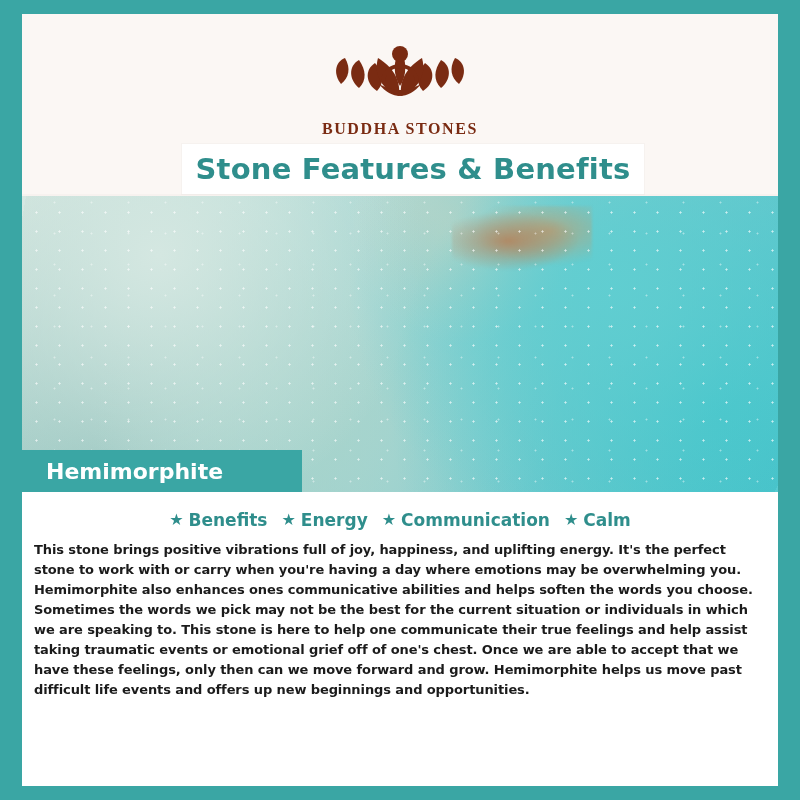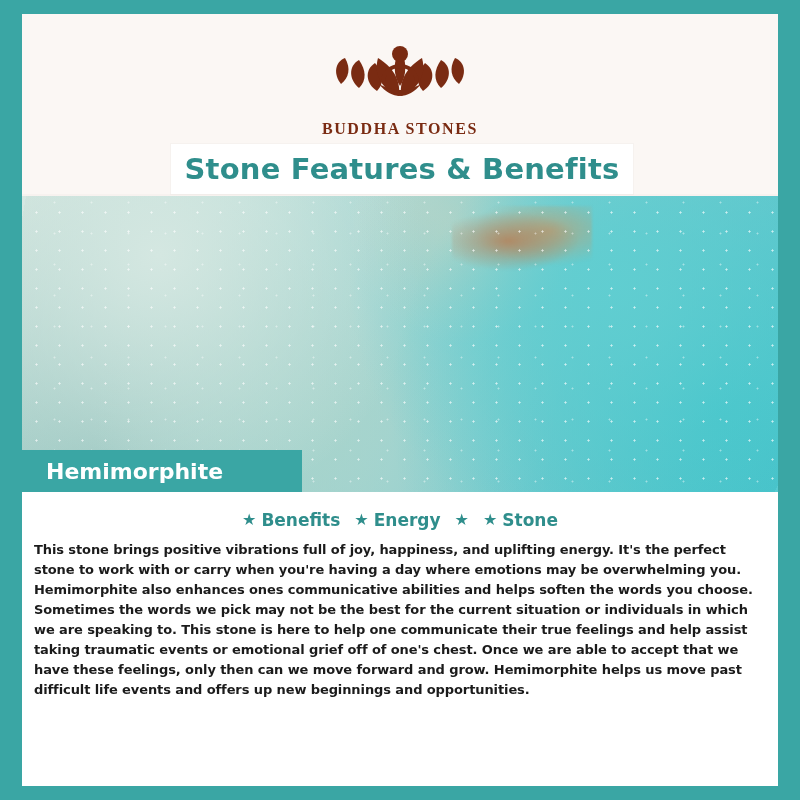--- a/index.html
+++ b/index.html
@@ -78,21 +78,21 @@
     font-size: 16px;
     letter-spacing: 1.6px;
     font-weight: bold;
     color: #7a2b12;
     font-family: "Liberation Serif", serif;
   }
 
   
   .title-plate {
     position: absolute;
-    left: 171px;
+    left: 182px;
     top: 144px;
     width: 462px;
     height: 50px;
     background: #ffffff;
     display: flex;
     align-items: center;
     justify-content: center;
     box-shadow: 0 0 0 1px rgba(0,0,0,0.02);
   }
   .title-text {
@@ -279,23 +279,24 @@
       <span class="kw">
         <span class="star">★</span>
         <span>Benefits</span>
       </span>
       <span class="kw">
         <span class="star">★</span>
         <span>Energy</span>
       </span>
       <span class="kw">
         <span class="star">★</span>
+        <span>Communication</span>
       </span>
       <span class="kw">
         <span class="star">★</span>
-        <span>Stone</span>
+        <span>Calm</span>
       </span>
     </div>
 
     <p class="paragraph">This stone brings positive vibrations full of joy, happiness, and uplifting energy. It's the perfect stone to work with or carry when you're having a day where emotions may be overwhelming you. Hemimorphite also enhances ones communicative abilities and helps soften the words you choose. Sometimes the words we pick may not be the best for the current situation or individuals in which we are speaking to. This stone is here to help one communicate their true feelings and help assist taking traumatic events or emotional grief off of one's chest. Once we are able to accept that we have these feelings, only then can we move forward and grow. Hemimorphite helps us move past difficult life events and offers up new beginnings and opportunities.</p>
   </div>
 
 </div>
 
 </body></html>

